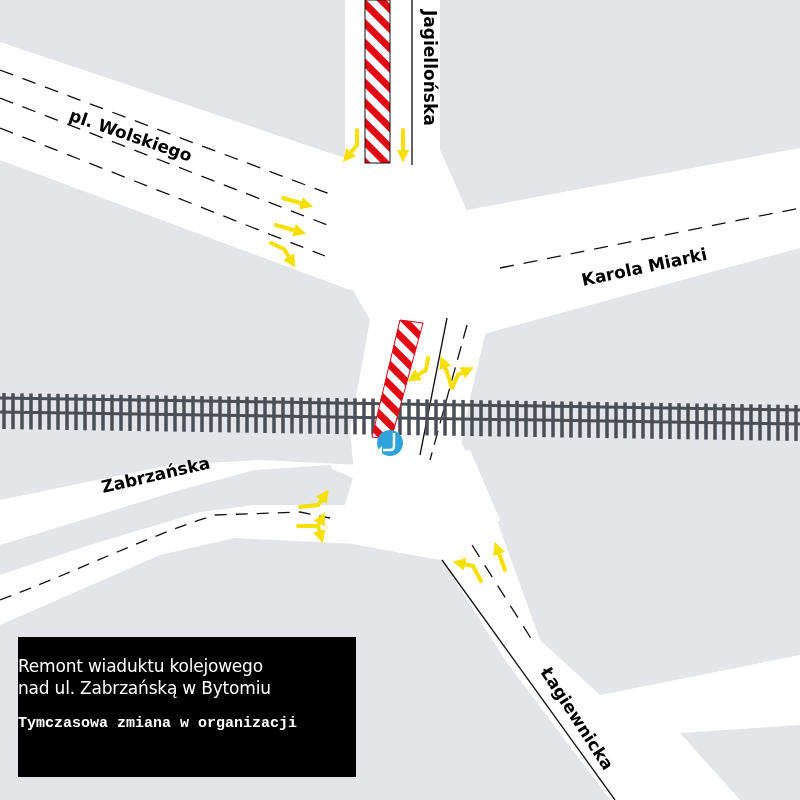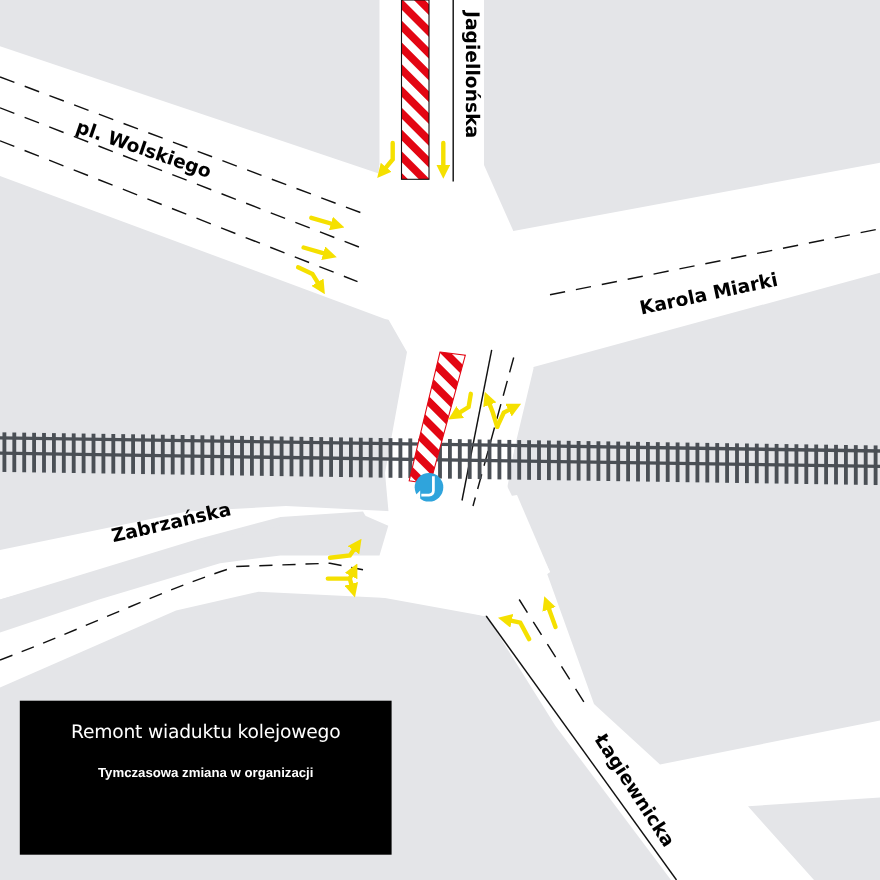--- a/index.html
+++ b/index.html
@@ -1,21 +1,21 @@
 <!DOCTYPE html>
 <html><head>
   <meta charset="utf-8">
   <style>
     html, body { margin: 0; padding: 0; }
     body { width: 800px; height: 800px; overflow: hidden; background: #e4e5e8; position: relative; font-family: "DejaVu Sans", sans-serif; }
     #map { position: absolute; left: 0; top: 0; width: 800px; height: 800px; }
     .street-label { font-family: "DejaVu Sans", sans-serif; font-weight: bold; fill: #000; }
-    .info-box { position: absolute; left: 18px; top: 637px; width: 338px; height: 140px; background: #000; color: #fff; text-align: center; box-sizing: border-box; }
+    .info-box { position: absolute; left: 18px; top: 637px; width: 338px; height: 140px; background: #000; color: #fff; text-align: left; box-sizing: border-box; }
     .info-title { font-family: "DejaVu Sans", sans-serif; font-size: 17px; line-height: 22px; margin-top: 18px; letter-spacing: -0.2px; }
-    .info-sub { font-family: Liberation Sans, sans-serif; font-weight: bold; font-size: 12px; line-height: 18px; margin-top: 16px; }
+    .info-sub { font-family: Liberation Mono, monospace; font-weight: bold; font-size: 15px; line-height: 18px; margin-top: 16px; }
   </style>
 </head>
 <body>
 
 <svg id="map" viewBox="0 0 800 800" xmlns="http://www.w3.org/2000/svg">
   <defs>
     <pattern id="stripes" patternUnits="userSpaceOnUse" width="14" height="14" patternTransform="rotate(-45)">
       <rect width="14" height="14" fill="#ffffff"></rect>
       <rect width="7" height="14" fill="#e30613"></rect>
     </pattern>
@@ -199,17 +199,18 @@
   <text class="street-label" font-size="17" transform="translate(424,10) rotate(90)">Jagiellońska</text>
   <text class="street-label" font-size="17" transform="translate(68,120) rotate(19)">pl. Wolskiego</text>
   <text class="street-label" font-size="17" transform="translate(583,286) rotate(-12)">Karola Miarki</text>
   <text class="street-label" font-size="17" transform="translate(103,493) rotate(-13)">Zabrzańska</text>
   <text class="street-label" font-size="17" transform="translate(540,672) rotate(57)">Łagiewnicka</text>
 </svg>
 
 <div class="info-box">
   <div class="info-title">
     <div>Remont wiaduktu kolejowego</div>
+    <div>nad ul. Zabrzańską w Bytomiu</div>
   </div>
   <div class="info-sub">
     <div>Tymczasowa zmiana w organizacji</div>
   </div>
 </div>
 
 </body></html>

